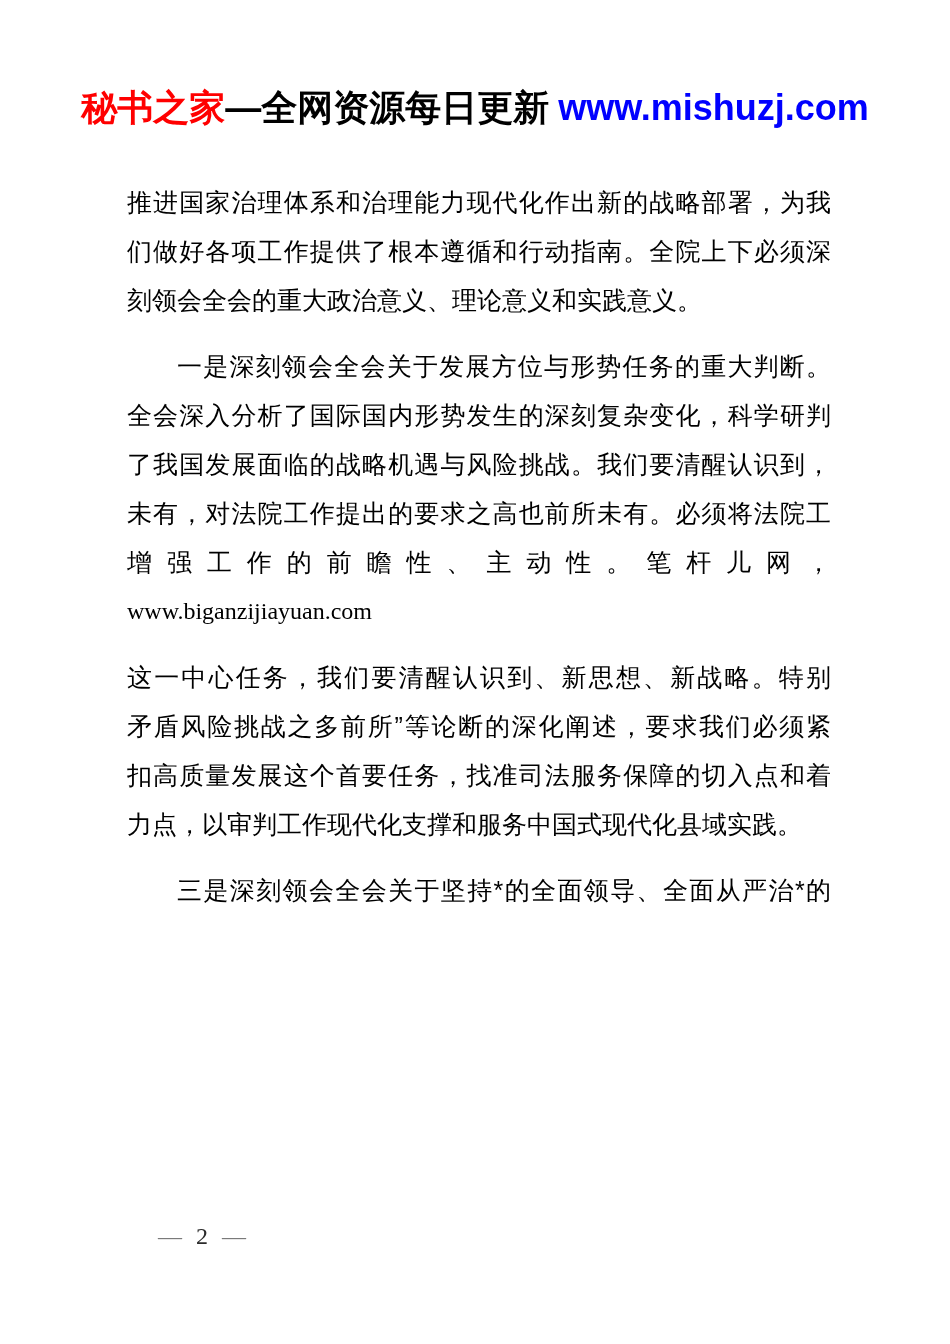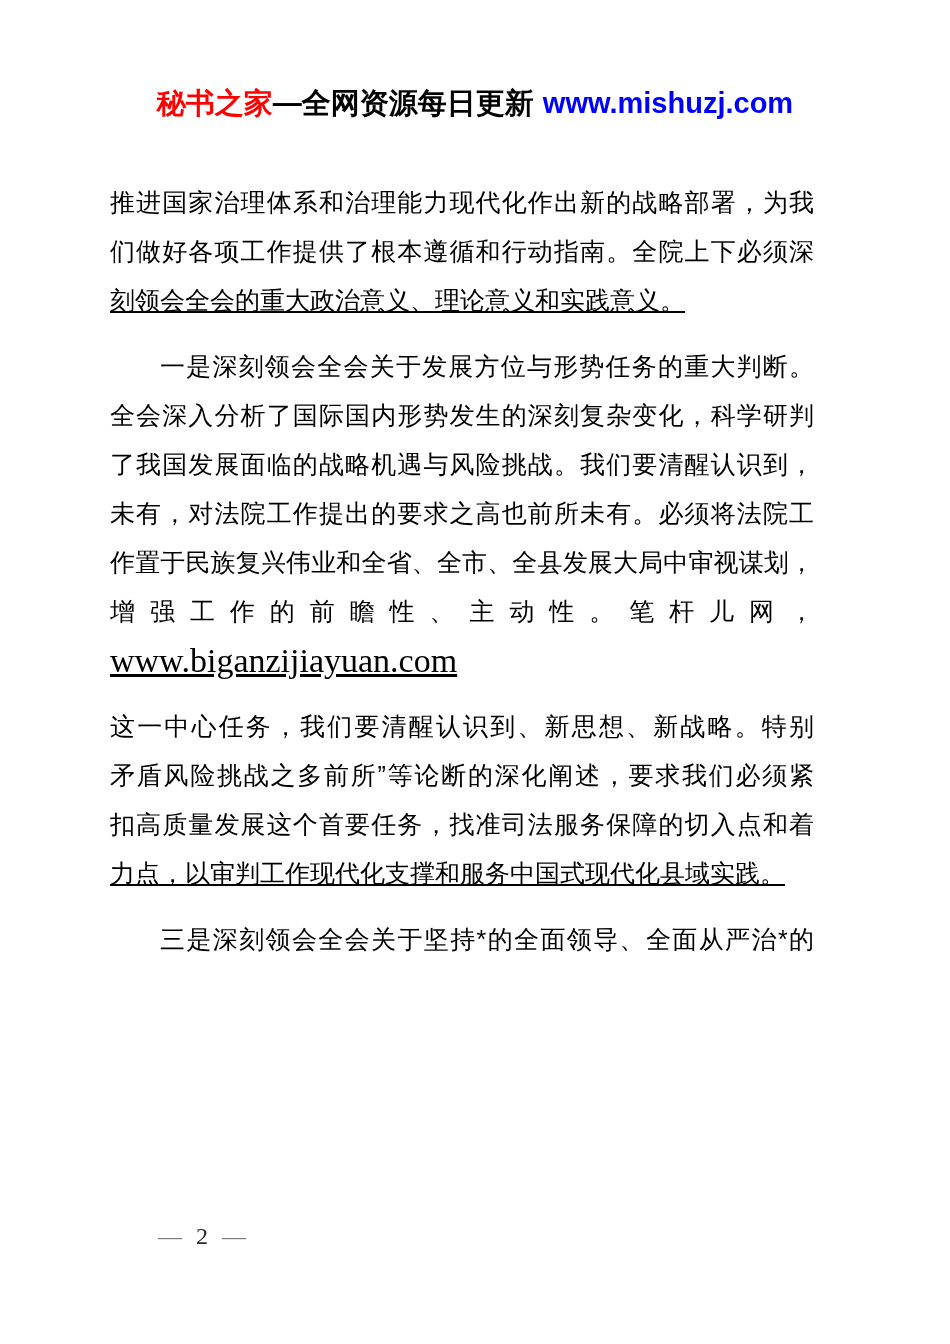--- a/index.html
+++ b/index.html
@@ -14,49 +14,49 @@
   .page {
     position: absolute; inset: 0;
     width: 950px; height: 1344px;
     background: #ffffff;
   }
   
   .doc-header {
     position: absolute;
     top: 84px; left: 0; width: 100%;
     text-align: center;
-    font-size: 29px;
+    font-size: 36px;
     font-weight: bold;
     white-space: nowrap;
   }
   .brand   { color: #ff0000; }
   .tagline { color: #000000; }
   .site-url{ color: #0000ff; margin-left: 9px; }
   
   .doc-content {
     position: absolute;
-    left: 110px; top: 178px;
+    left: 127px; top: 178px;
     width: 704px;
     font-size: 25px;
     line-height: 49px;
     color: #000000;
   }
   .para { margin: 0; }
   .para + .para { margin-top: 17px; }
   .line {
     text-align: justify;
     text-align-last: justify;
     height: 49px;
     overflow: visible;
   }
-  .line.last { text-align-last: left; text-decoration: underline; }
+  .line.last { text-align-last: left; }
   .line.first-indent { text-indent: 2em; }
   .line.serif {
     font-family: "Liberation Serif", serif;
-    font-size: 34px;
+    font-size: 24px;
   }
   .line b { font-weight: normal; }
   
   .doc-footer {
     position: absolute;
     left: 158px; top: 1223px;
     font-family: "Liberation Serif", serif;
     font-size: 24px;
     white-space: nowrap;
   }
@@ -76,21 +76,20 @@
       <div class="para">
         <div class="line">推进国家治理体系和治理能力现代化作出新的战略部署，为我</div>
         <div class="line">们做好各项工作提供了根本遵循和行动指南。全院上下必须深</div>
         <div class="line last">刻领会全会的重大政治意义、理论意义和实践意义。</div>
       </div>
       <div class="para">
         <div class="line first-indent"><b>一是</b>深刻领会全会关于发展方位与形势任务的重大判断。</div>
         <div class="line">全会深入分析了国际国内形势发生的深刻复杂变化，科学研判</div>
         <div class="line">了我国发展面临的战略机遇与风险挑战。我们要清醒认识到，</div>
         <div class="line">未有，对法院工作提出的要求之高也前所未有。必须将法院工</div>
-        <div class="line">作置于民族复兴伟业和全省、全市、全县发展大局中审视谋划，</div>
         <div class="line">增强工作的前瞻性、主动性。笔杆儿网，</div>
         <div class="line last serif">www.biganzijiayuan.com</div>
       </div>
       <div class="para">
         <div class="line">这一中心任务，我们要清醒认识到、新思想、新战略。特别</div>
         <div class="line">矛盾风险挑战之多前所”等论断的深化阐述，要求我们必须紧</div>
         <div class="line">扣高质量发展这个首要任务，找准司法服务保障的切入点和着</div>
         <div class="line last">力点，以审判工作现代化支撑和服务中国式现代化县域实践。</div>
       </div>
       <div class="para">

